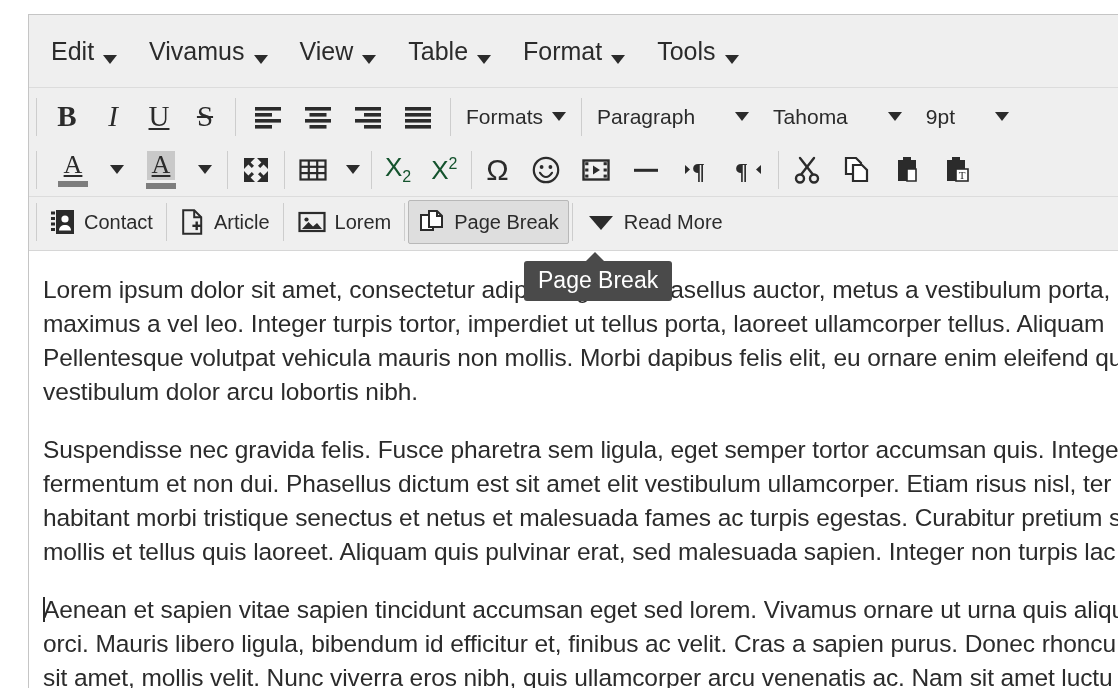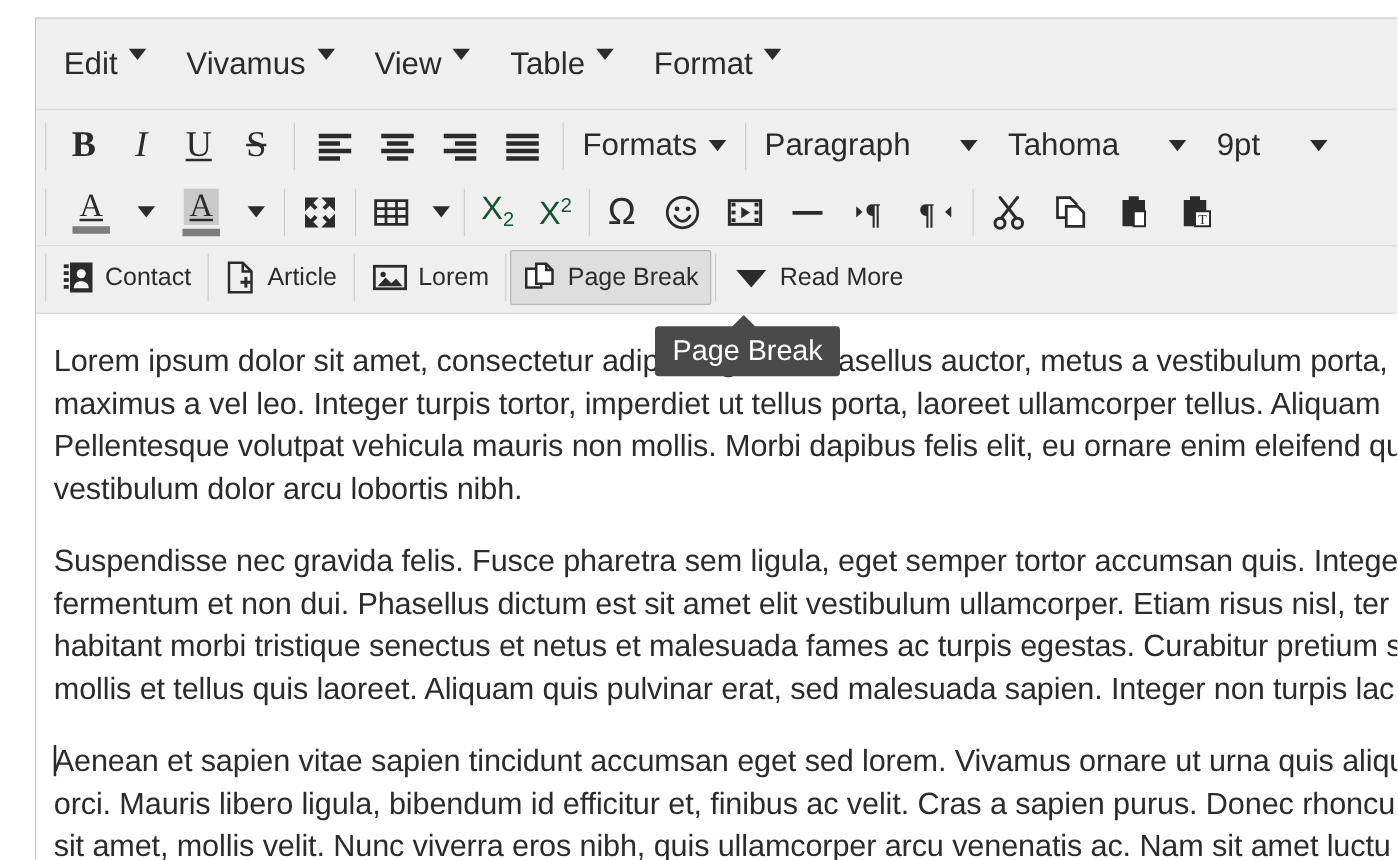--- a/index.html
+++ b/index.html
@@ -40,21 +40,21 @@
     background: #efefef;
     border-bottom: 1px solid #dcdcdc;
     height: 73px;
     display: flex;
     align-items: center;
     padding: 0 6px;
     box-sizing: border-box;
   }
   .menu-item {
     display: flex;
-    align-items: flex-start;
+    align-items: flex-end;
     gap: 9px;
     padding: 6px 16px;
     color: #2b2b2b;
     font-size: 25px;
     line-height: 1;
     cursor: pointer;
     white-space: nowrap;
   }
   .caret {
     width: 0; height: 0;
@@ -109,21 +109,21 @@
     border-color: #b8b8b8;
   }
   .tb-btn .lbl { font-size: 20px; color: #2b2b2b; line-height: 1; }
 
   .tb-select {
     display: flex;
     align-items: center;
     height: 44px;
     padding: 0 12px;
     color: #2b2b2b;
-    font-size: 25px;
+    font-size: 21px;
     cursor: pointer;
     white-space: nowrap;
   }
   .tb-select .sel-label { line-height: 1; }
   .tb-select .sel-caret {
     width: 0; height: 0;
     border-left: 7px solid transparent;
     border-right: 7px solid transparent;
     border-top: 9px solid #2b2b2b;
     margin-left: 9px;
@@ -268,20 +268,24 @@
         <span class="caret"></span>
       </div>
       <div class="menu-item">
         <span>Table</span>
         <span class="caret"></span>
       </div>
       <div class="menu-item">
         <span>Format</span>
         <span class="caret"></span>
       </div>
+      <div class="menu-item">
+        <span>Tools</span>
+        <span class="caret"></span>
+      </div>
     </div>
 
     <div class="toolbar">
 
       <div class="tb-row">
         <div class="tb-sep"></div>
         <div class="tb-group">
           <div class="tb-btn">
             <span class="glyph bold">B</span>
           </div>

